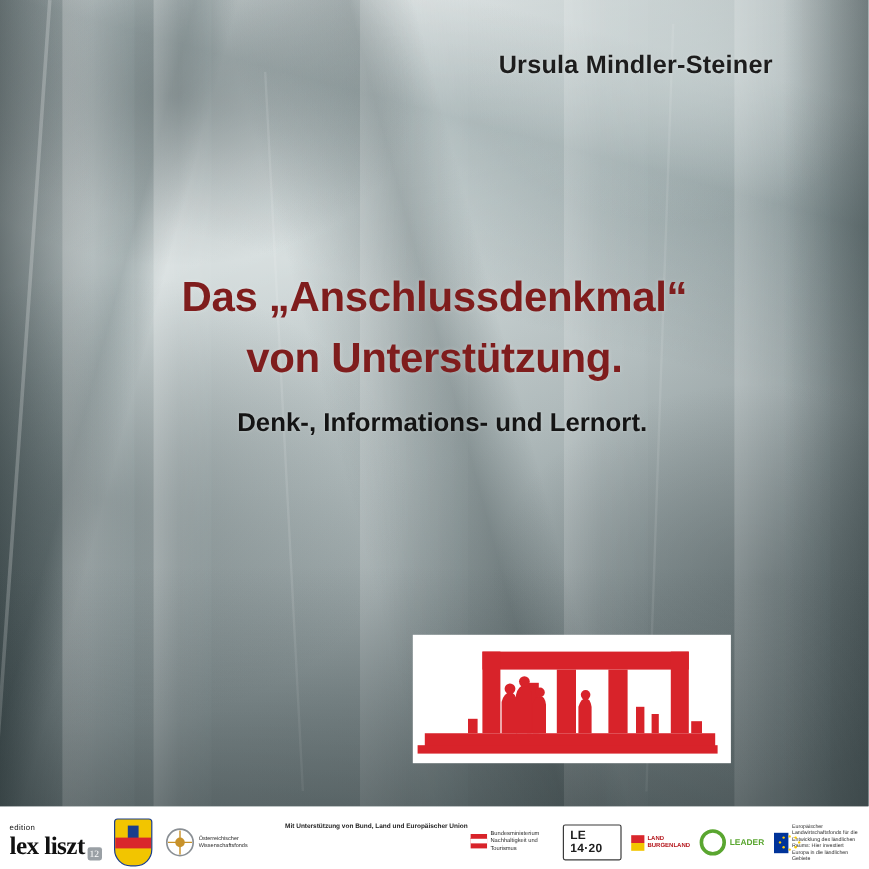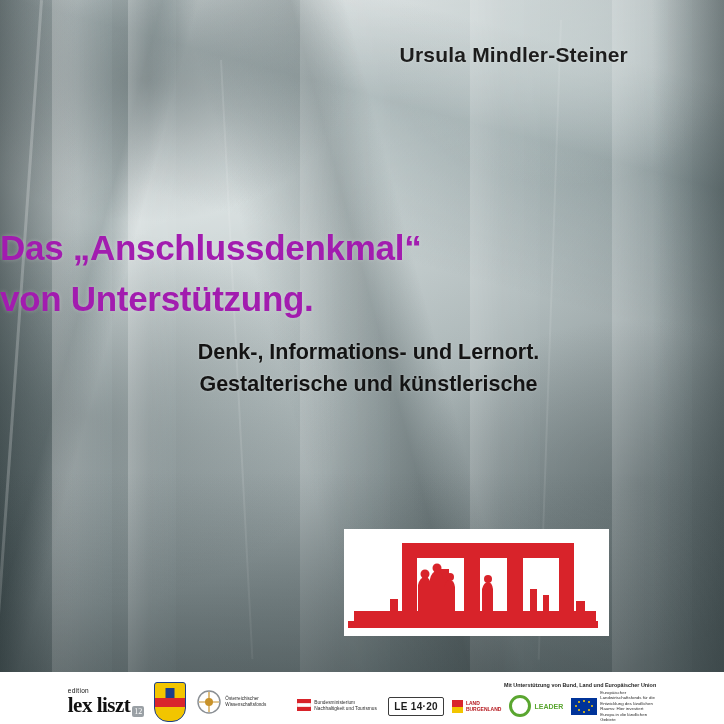--- a/index.html
+++ b/index.html
@@ -93,38 +93,39 @@
   }
   .streak {
     position: absolute;
     background: rgba(255,255,255,0.22);
     transform-origin: top left;
   }
 
   
   .editor {
     position: absolute;
-    right: 96px;
+    right: 80px;
     top: 40px;
     text-align: right;
     color: #1d1d1d;
     font-weight: bold;
     font-size: 21px;
     line-height: 1.45;
     letter-spacing: 0.2px;
     text-shadow: 0 0 3px rgba(255,255,255,0.35);
   }
   .editor .hg { display: block; }
 
   .title {
     position: absolute;
     left: 0;
     right: 0;
     top: 200px;
-    color: #a21caf;
+    text-align: center;
+    color: #7f1d1d;
     font-weight: bold;
     font-size: 35px;
     line-height: 1.45;
     letter-spacing: -0.3px;
     text-shadow: 0 0 4px rgba(255,255,255,0.25);
   }
   .title .line2 { display: block; }
 
   .subtitle {
     position: absolute;
@@ -241,22 +242,22 @@
   .inst .txt {
     font-size: 4.6px;
     line-height: 1.25;
     color: #2a2a2a;
     max-width: 62px;
   }
   .bmk .txt { max-width: 66px; font-size: 4.8px; }
 
   .support-wrap {
     display: flex;
-    flex-direction: column;
-    align-items: flex-end;
+    flex-direction: row;
+    align-items: flex-start;
     gap: 2px;
   }
   .support-head {
     font-size: 5.4px;
     font-weight: bold;
     color: #1d1d1d;
     white-space: nowrap;
   }
   .support-row {
     display: flex;
@@ -363,21 +364,20 @@
       <span>Ursula Mindler-Steiner</span>
     </div>
 
     <h1 class="title">
       <span>Das „Anschlussdenkmal“</span>
       <span class="line2">von Unterstützung.</span>
     </h1>
 
     <h2 class="subtitle">
       <span>Denk-, Informations- und Lernort.</span>
-      <span>Gestalterische und künstlerische</span>
     </h2>
 
     <div class="monument">
       <svg width="265" height="107" viewBox="0 0 265 107" xmlns="http://www.w3.org/2000/svg">
         <rect x="0" y="0" width="265" height="107" fill="#ffffff"></rect>
 
         <rect x="58" y="14" width="172" height="15" fill="#d8232a"></rect>
 
         <rect x="58" y="14" width="15" height="68" fill="#d8232a"></rect>
 

